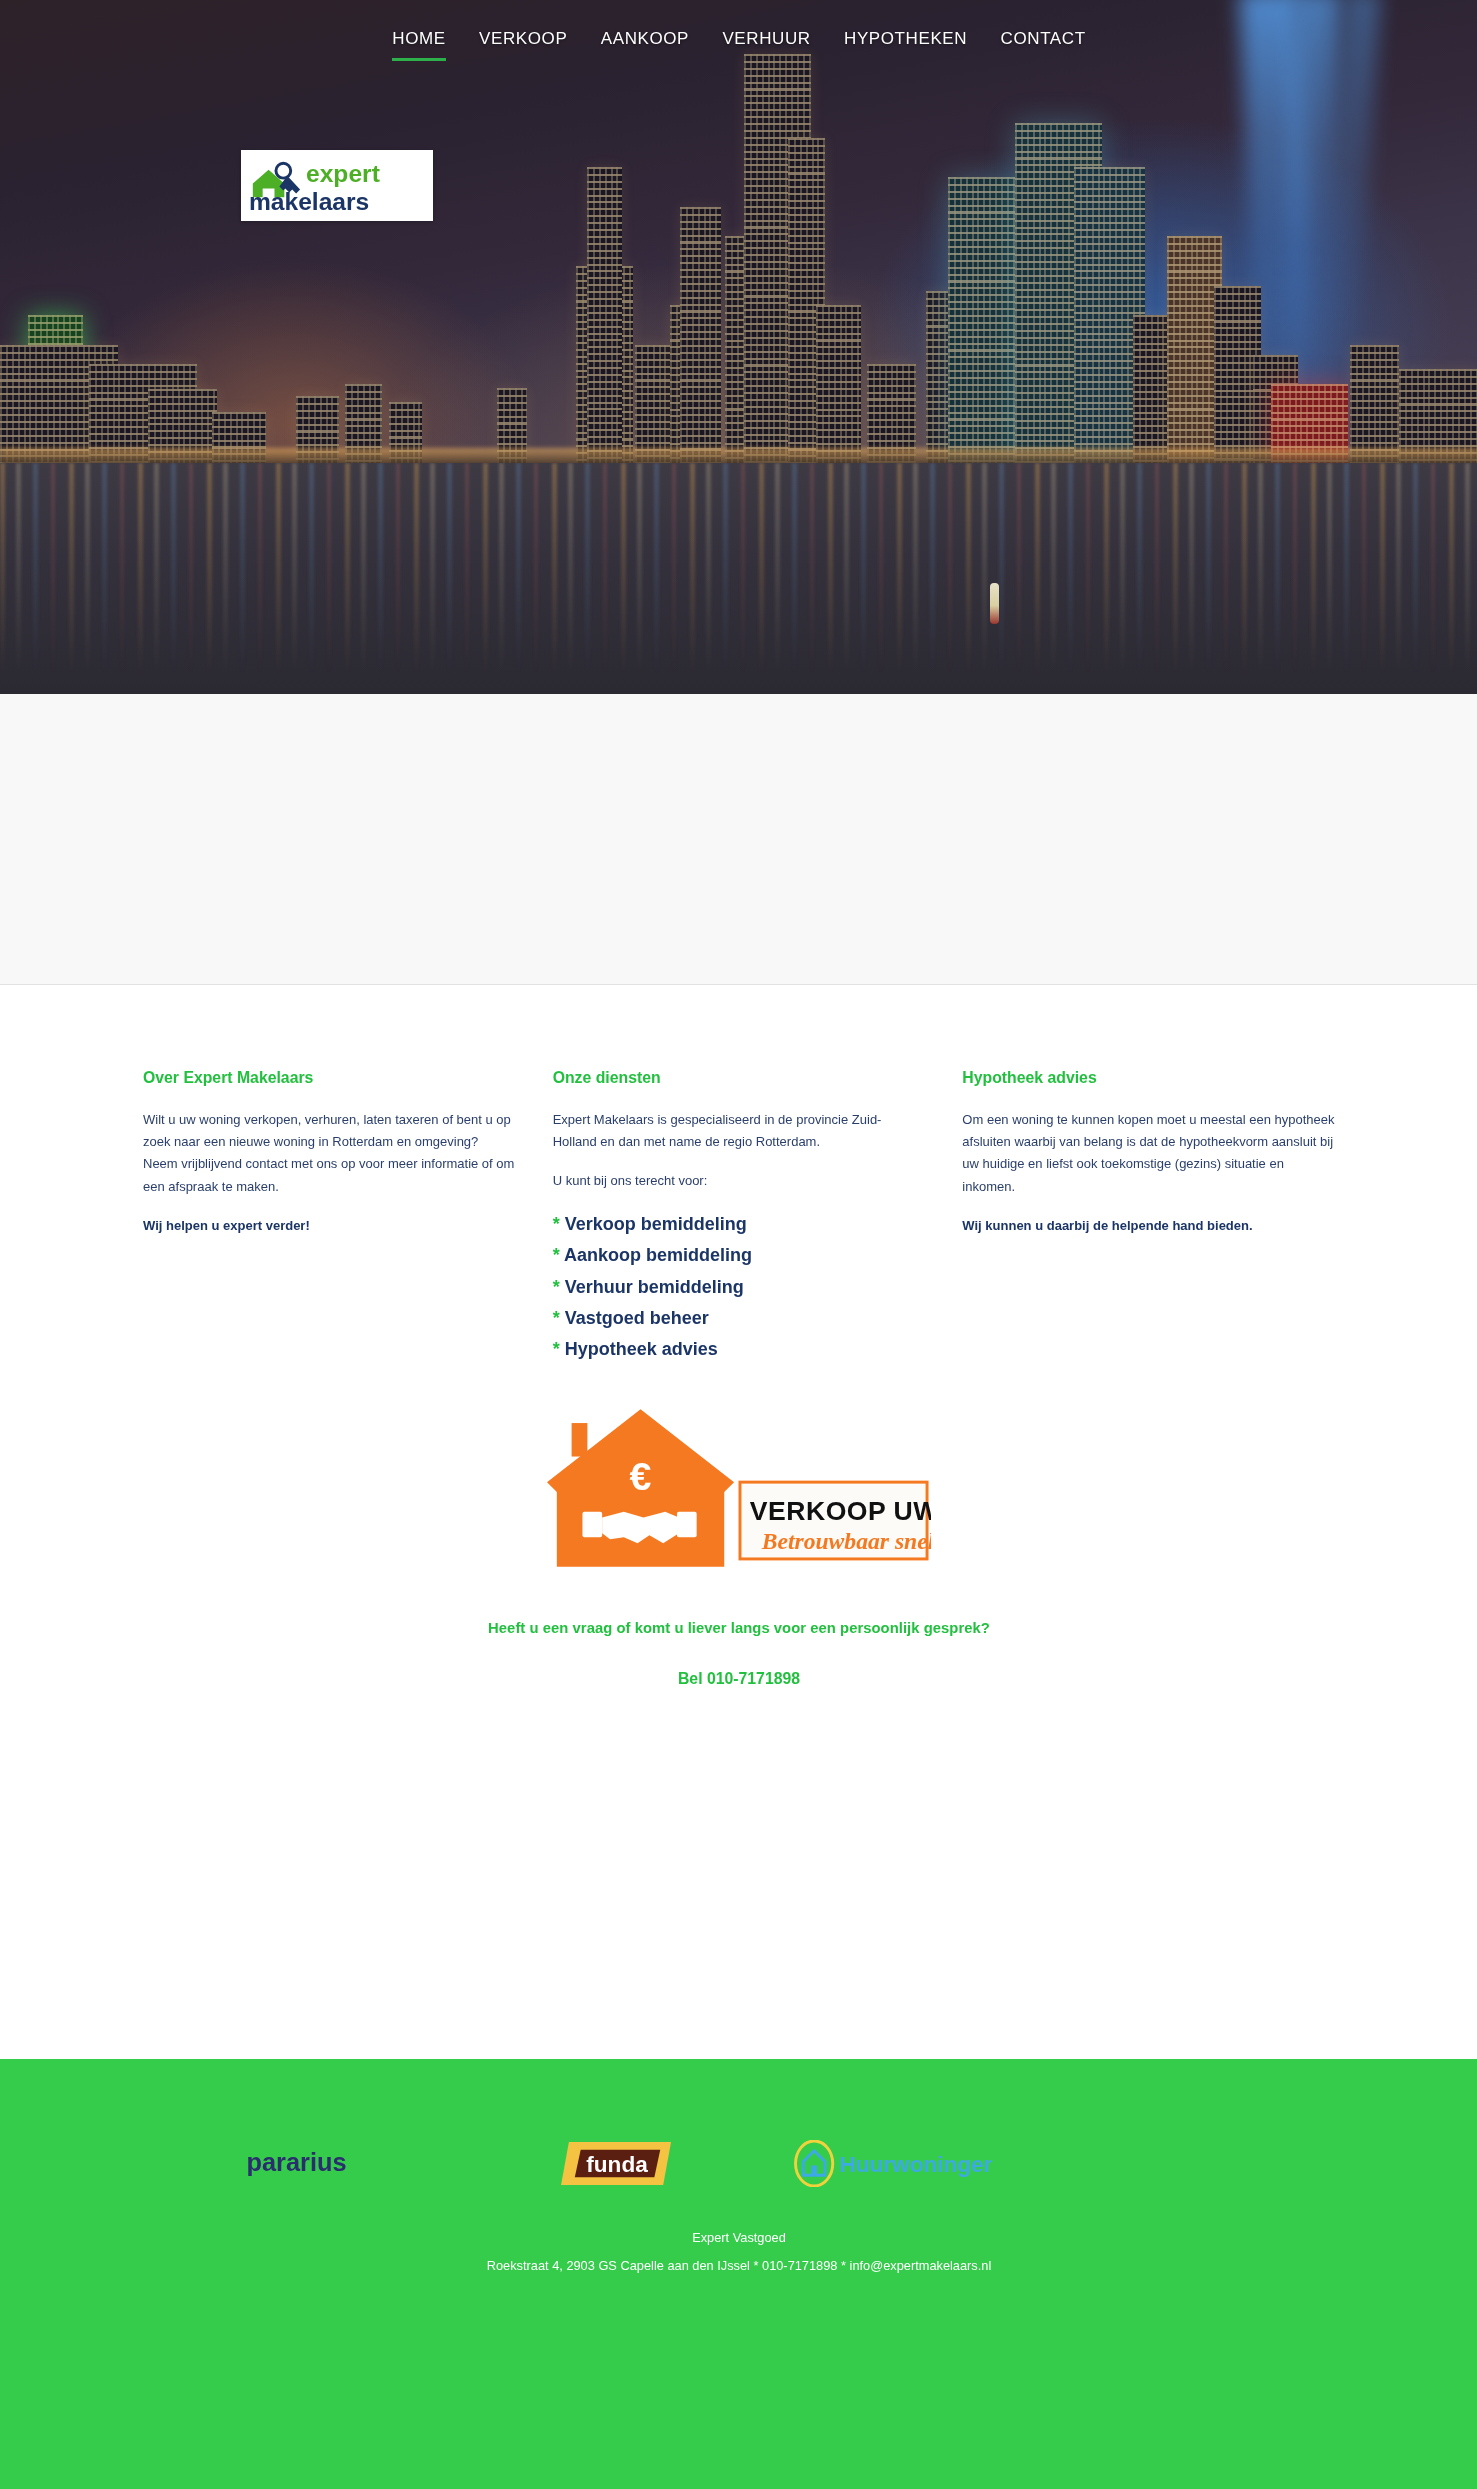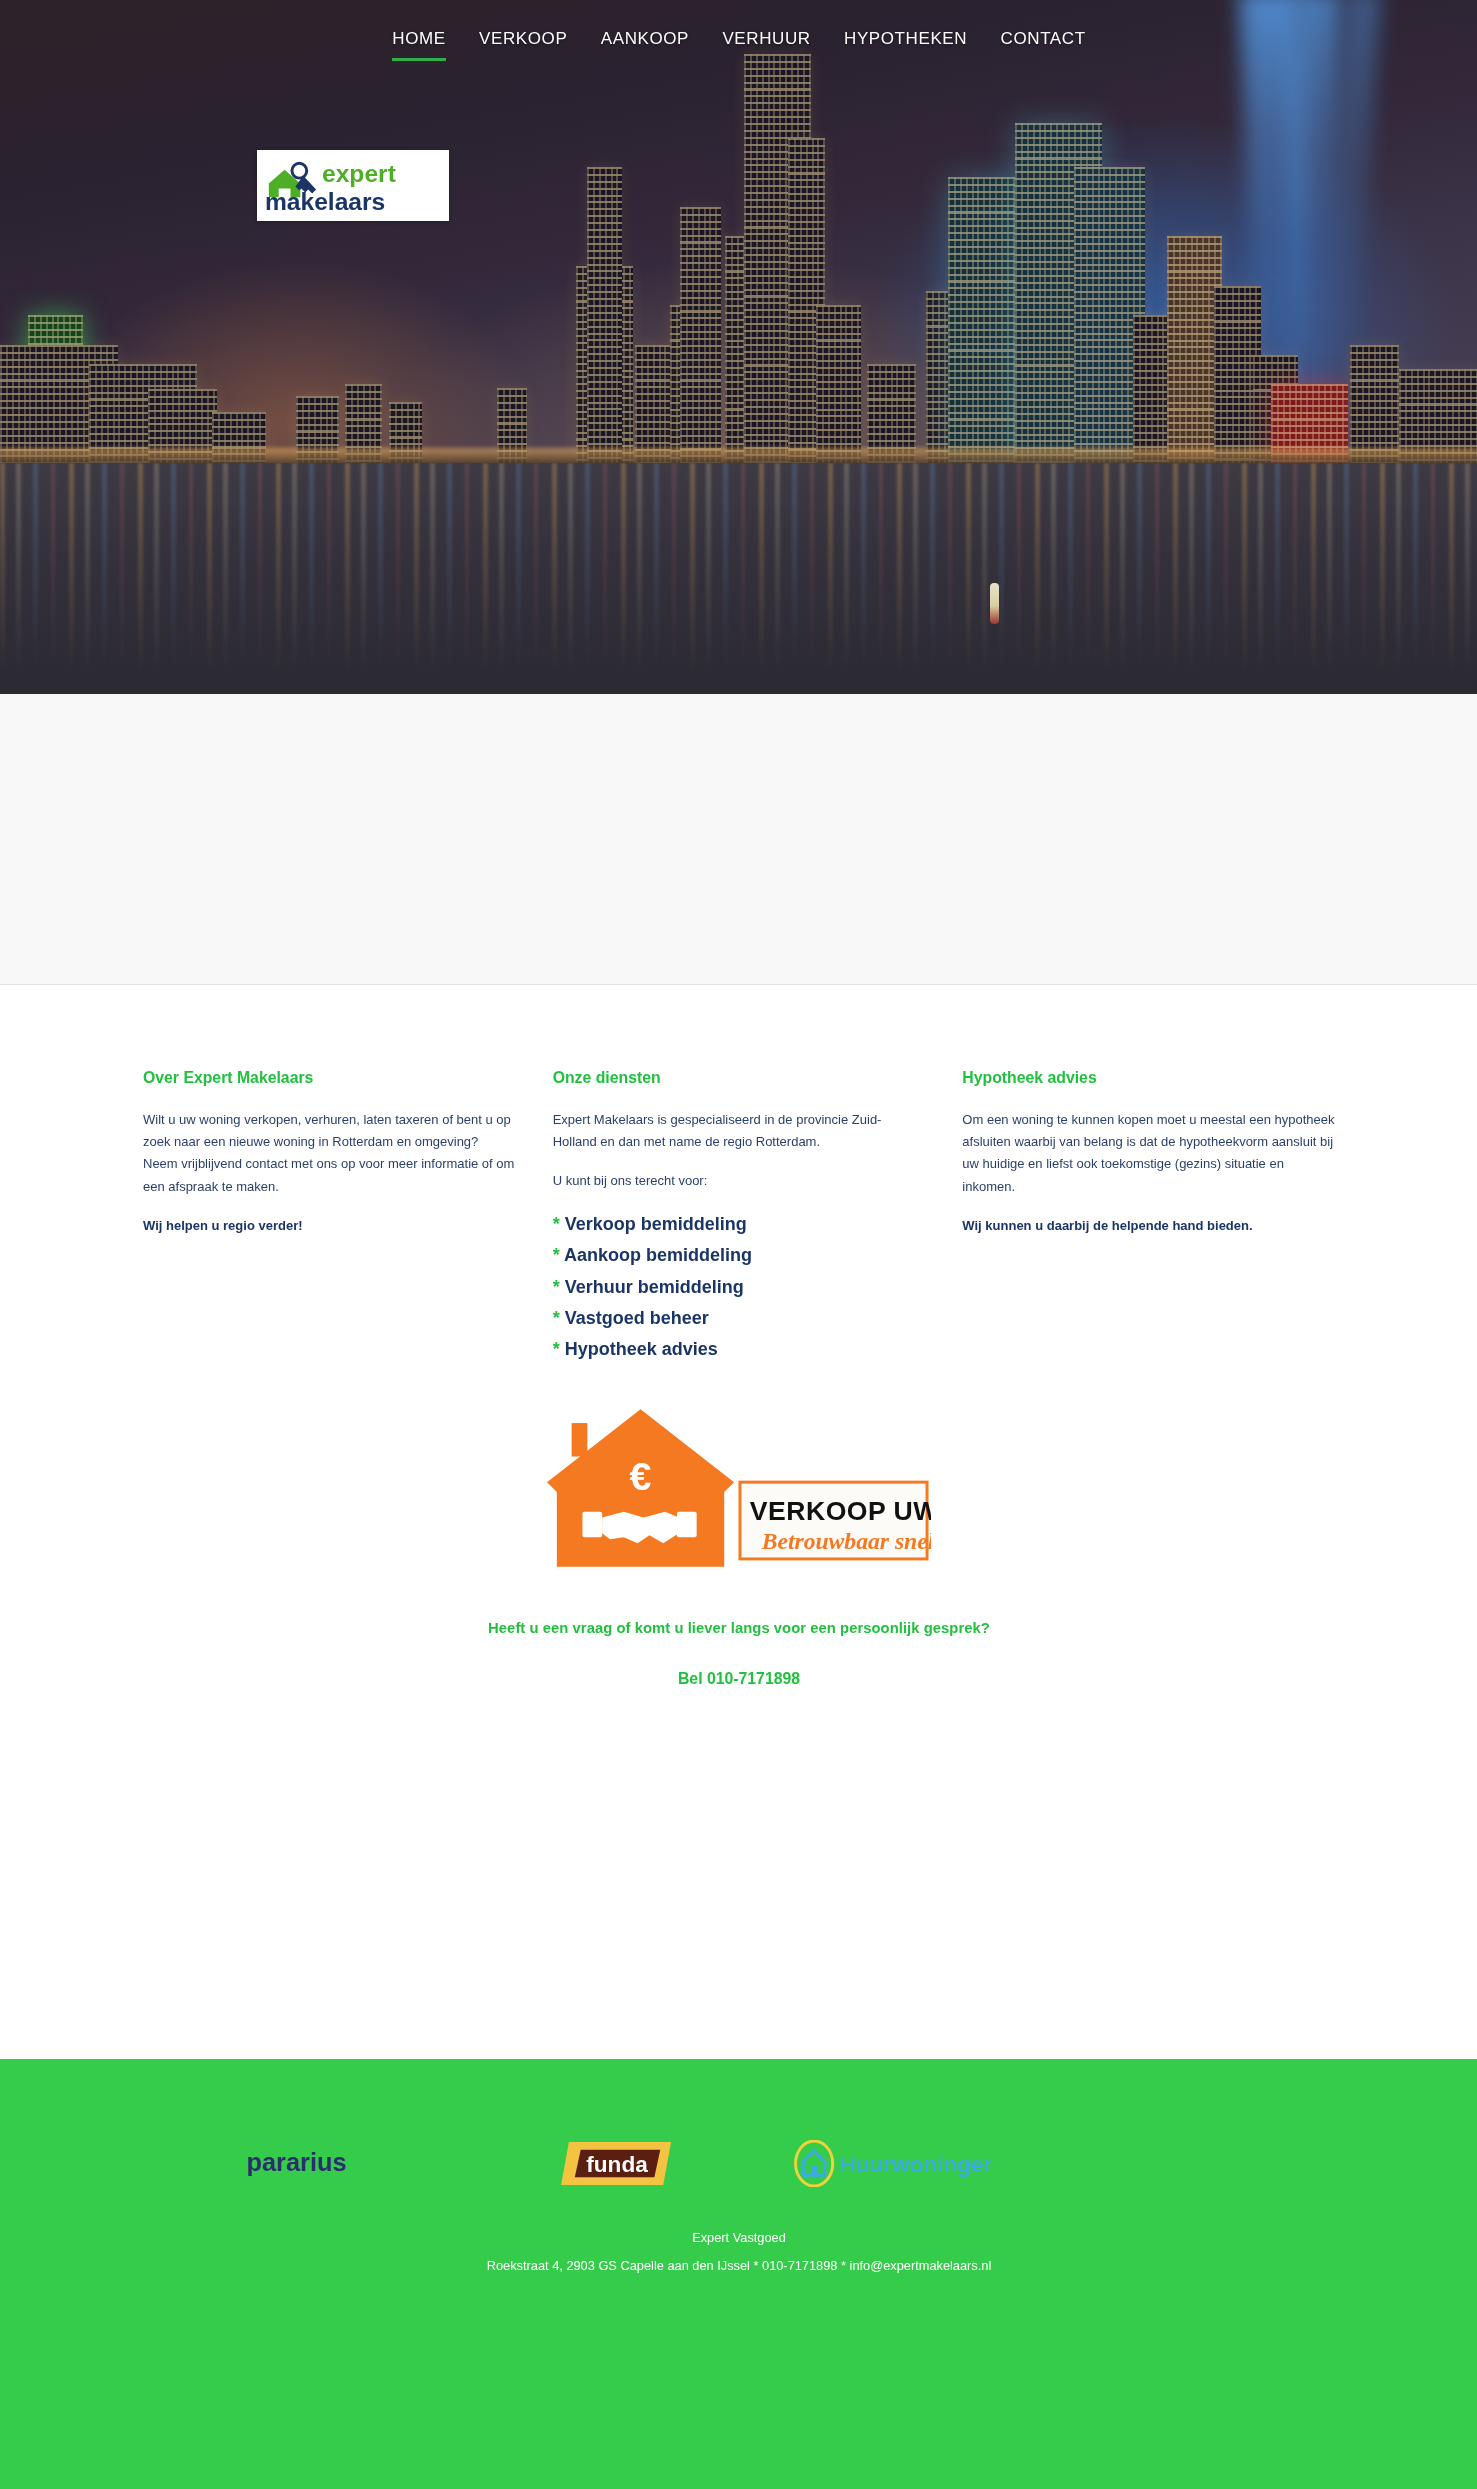--- a/index.html
+++ b/index.html
@@ -96,21 +96,20 @@
   .nav-item.active::after {
     content:""; position:absolute; left:16.7px; right:16.7px; bottom:-13.8px;
     height:3px; background:#2db04a;
   }
   .logo-box {
     position:absolute; left:241px; top:150px;
     width:192px; height:71px; background:#ffffff;
     z-index:20; display:flex; align-items:center;
     box-shadow:0 1px 3.9px rgba(0,0,0,.25);
     cursor:pointer;
-    margin-left:16px;
   }
   .logo-svg { display:block; }
 
   
   .cookie {
     position:absolute; left:0; top:694px; width:1478px; height:291px;
     background:#f8f8f8; border-bottom:1px solid #e2e2e2;
     z-index:30;
   }
   .cookie-title {
@@ -332,21 +331,21 @@
   <button class="cbtn">OPSLAAN</button>
 </div>
 
 <div class="content">
 
   <div class="cols">
 
     <div class="col">
       <div class="col-title">Over Expert Makelaars</div>
       <p>Wilt u uw woning verkopen, verhuren, laten taxeren of bent u op zoek naar een nieuwe woning in Rotterdam en omgeving? Neem vrijblijvend contact met ons op voor meer informatie of om een afspraak te maken.</p>
-      <p class="strong">Wij helpen u regio verder!</p>
+      <p class="strong">Wij helpen u expert verder!</p>
     </div>
 
     <div class="col">
       <div class="col-title">Onze diensten</div>
       <p>Expert Makelaars is gespecialiseerd in de provincie Zuid-Holland en dan met name de regio Rotterdam.</p>
       <p>U kunt bij ons terecht voor:</p>
       <ul class="svc">
         <li><span class="star">*</span> <span>Verkoop bemiddeling</span></li>
         <li><span class="star">*</span> <span>Aankoop bemiddeling</span></li>
         <li><span class="star">*</span> <span>Verhuur bemiddeling</span></li>

